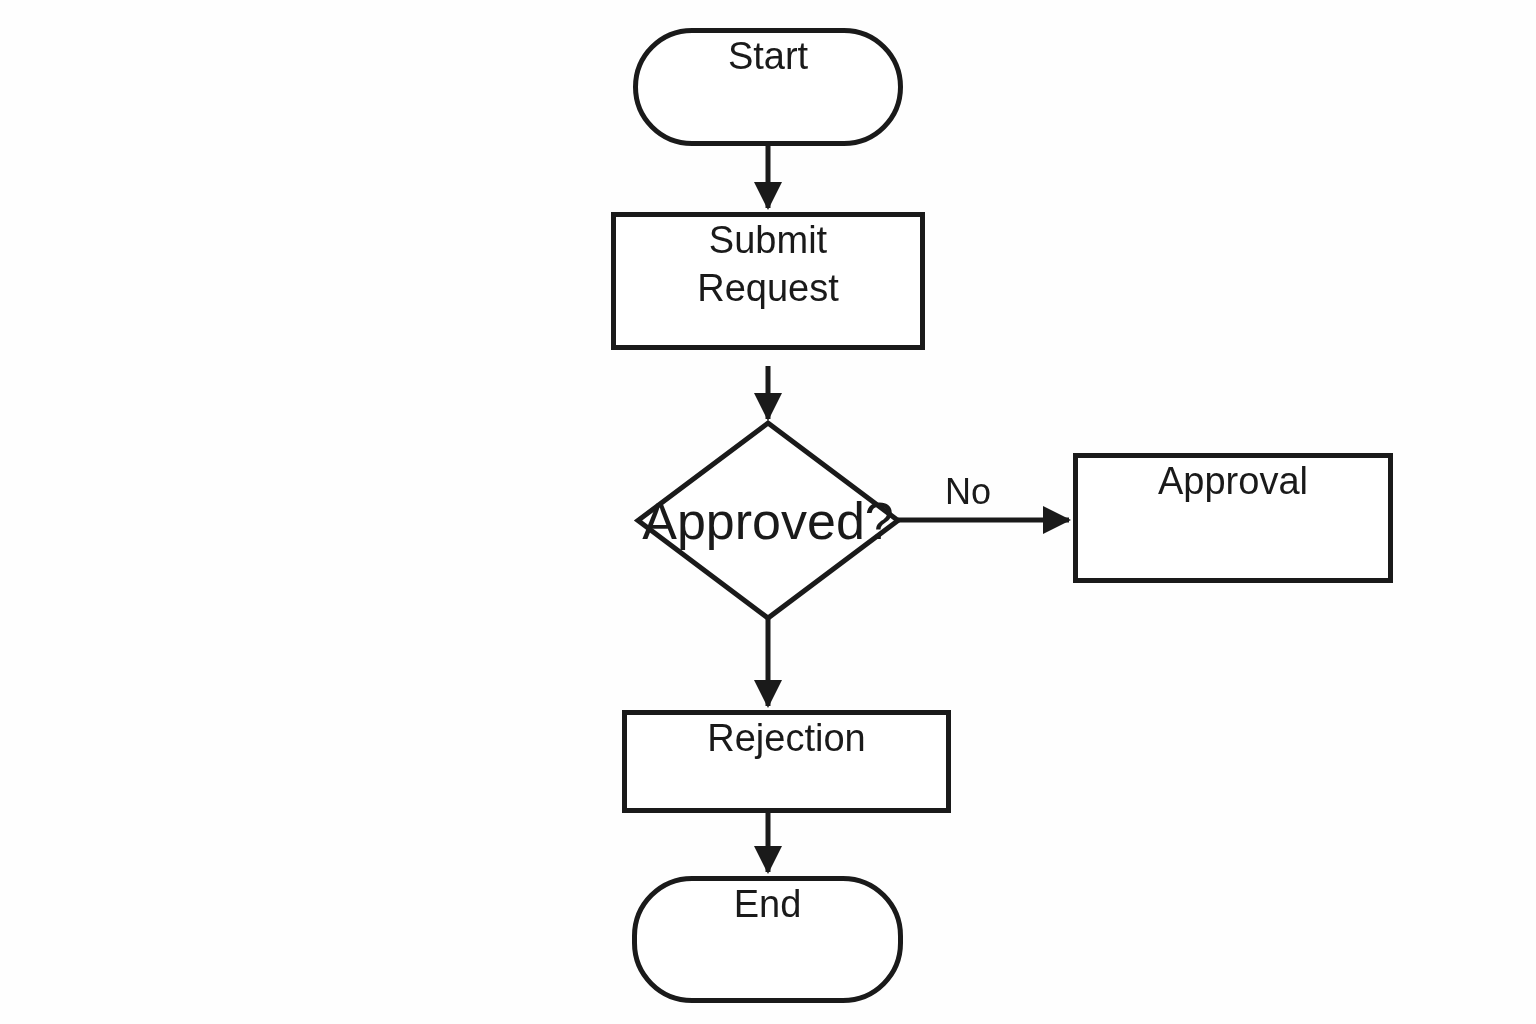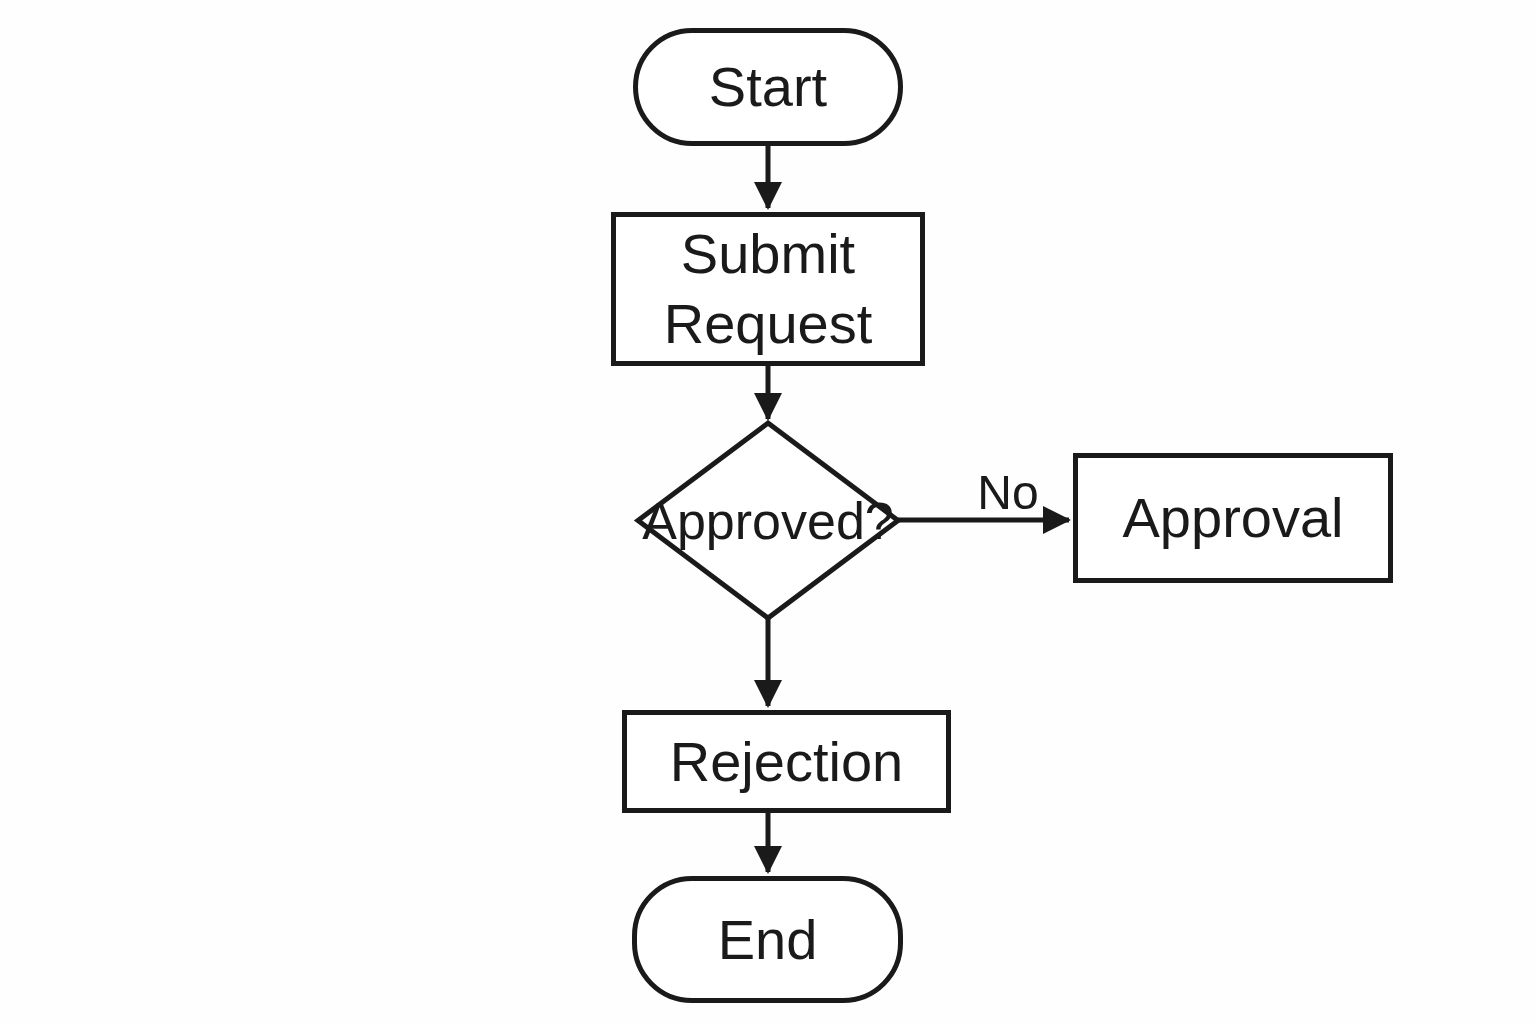--- a/index.html
+++ b/index.html
@@ -24,24 +24,23 @@
     width: 1536px;
     height: 1024px;
   }
   .node {
     position: absolute;
     box-sizing: border-box;
     background: #ffffff;
     border: 5px solid #1a1a1a;
     color: #1a1a1a;
     display: flex;
-    align-items: center;
     justify-content: center;
     text-align: center;
-    font-size: 56px;
+    font-size: 38px;
     line-height: 1.25;
   }
   .terminator {
     border-radius: 60px;
   }
   .node-label {
     display: inline-block;
   }
   .node-label.wrap {
     max-width: 240px;
@@ -55,23 +54,22 @@
     display: flex;
     align-items: center;
     justify-content: center;
     color: #1a1a1a;
     font-size: 52px;
   }
   .edge-label {
     position: absolute;
     transform: translate(-50%, -50%);
     color: #1a1a1a;
-    font-size: 48px;
+    font-size: 36px;
     background: transparent;
-    margin-left: 40px;
   }
   .edge-label.no {
     left: 968px;
     top: 492px;
   }
 </style>
 </head>
 <body>
 
 <div class="canvas">
@@ -89,21 +87,21 @@
     <line x1="768" y1="618" x2="768" y2="706" stroke="#1a1a1a" stroke-width="5" marker-end="url(#arrowhead)"></line>
     <line x1="768" y1="813" x2="768" y2="872" stroke="#1a1a1a" stroke-width="5" marker-end="url(#arrowhead)"></line>
 
     <polygon points="768,423 898,520.5 768,618 638,520.5" fill="#ffffff" stroke="#1a1a1a" stroke-width="5" stroke-linejoin="miter"></polygon>
   </svg>
 
   <div class="node terminator" style="left:633px; top:28px; width:270px; height:118px;">
     <span class="node-label">Start</span>
   </div>
 
-  <div class="node" style="left:611px; top:212px; width:314px; height:154px;">
+  <div class="node" style="left:611px; top:212px; width:314px; height:138px;">
     <span class="node-label wrap">Submit Request</span>
   </div>
 
   <div class="diamond-label">
     <span class="node-label">Approved?</span>
   </div>
 
   <span class="edge-label no">No</span>
 
   <div class="node" style="left:1073px; top:453px; width:320px; height:130px;">

